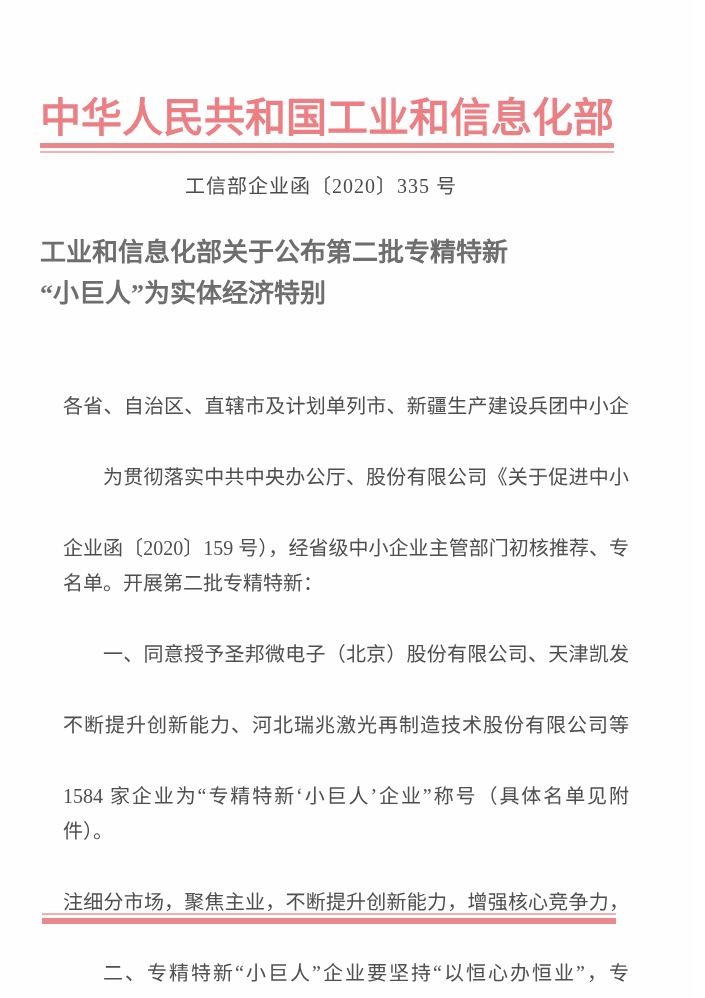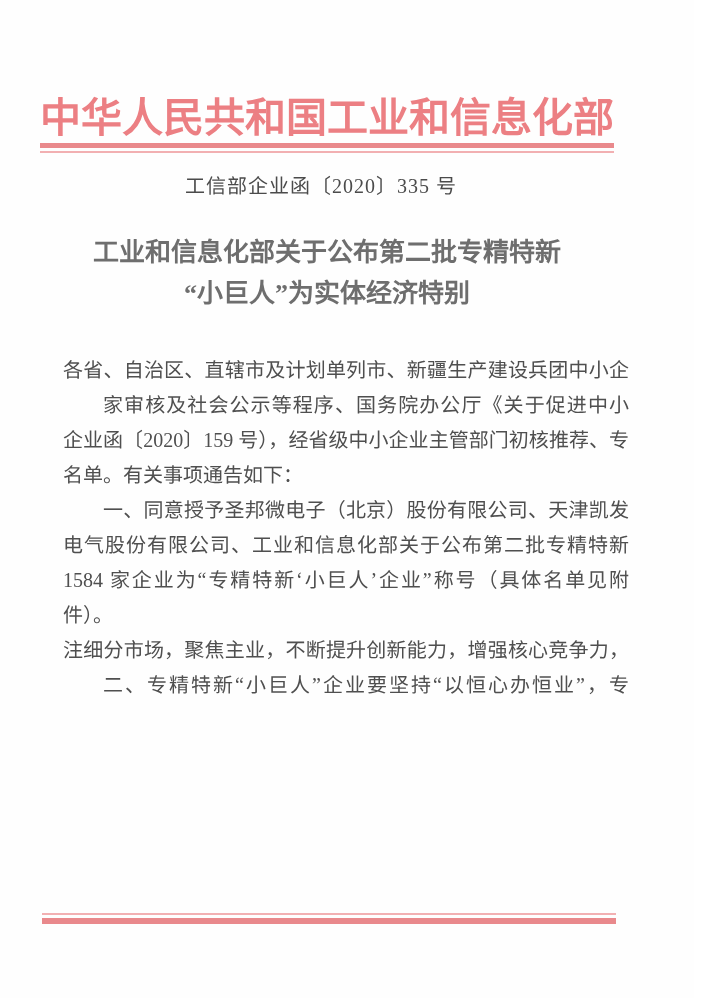--- a/index.html
+++ b/index.html
@@ -41,33 +41,32 @@
   .doc-number {
     position: absolute; top: 170px; left: 40px; width: 562px;
     text-align: center;
     font-size: 20px; color: var(--docnum-text);
     letter-spacing: 1px;
     white-space: nowrap;
   }
   
   .title {
     position: absolute; top: 232px; left: 40px; width: 574px;
-    text-align: center;
     font-size: 26px; font-weight: bold;
     color: var(--title-text);
     line-height: 41px;
   }
   
   .body-text {
     position: absolute; top: 353px; left: 63px; width: 566px;
     font-size: 20px; color: var(--body-text);
     line-height: 35px;
   }
   .bl { white-space: nowrap; }
-  .j   { text-align: justify; text-align-last: justify; }
+  .j   { text-align: justify; text-align-last: justify; margin-top: 36px; }
   .ind { text-indent: 2em; }
 </style>
 </head>
 <body>
 
 <div class="page">
 
   <div class="agency">中华人民共和国工业和信息化部</div>
 
   <div class="rule rule-top-thick"></div>
@@ -75,25 +74,25 @@
 
   <div class="doc-number">工信部企业函〔2020〕335 号</div>
 
   <div class="title">
     <div>工业和信息化部关于公布第二批专精特新</div>
     <div>“小巨人”为实体经济特别</div>
   </div>
 
   <div class="body-text">
     <div class="bl j">各省、自治区、直辖市及计划单列市、新疆生产建设兵团中小企</div>
-    <div class="bl j ind">家审核及社会公示等程序、国务院办公厅《关于促进中小</div>
+    <div class="bl j ind">为贯彻落实中共中央办公厅、股份有限公司《关于促进中小</div>
     <div class="bl j">企业函〔2020〕159 号），经省级中小企业主管部门初核推荐、专</div>
-    <div class="bl">名单。有关事项通告如下：</div>
+    <div class="bl">名单。开展第二批专精特新：</div>
     <div class="bl j ind">一、同意授予圣邦微电子（北京）股份有限公司、天津凯发</div>
-    <div class="bl j">电气股份有限公司、工业和信息化部关于公布第二批专精特新</div>
+    <div class="bl j">不断提升创新能力、河北瑞兆激光再制造技术股份有限公司等</div>
     <div class="bl j">1584 家企业为“专精特新‘小巨人’企业”称号（具体名单见附</div>
     <div class="bl">件）。</div>
     <div class="bl j">注细分市场，聚焦主业，不断提升创新能力，增强核心竞争力，</div>
     <div class="bl j ind">二、专精特新“小巨人”企业要坚持“以恒心办恒业”，专</div>
   </div>
 
   <div class="rule rule-bottom-thin"></div>
   <div class="rule rule-bottom-thick"></div>
 
 </div>

